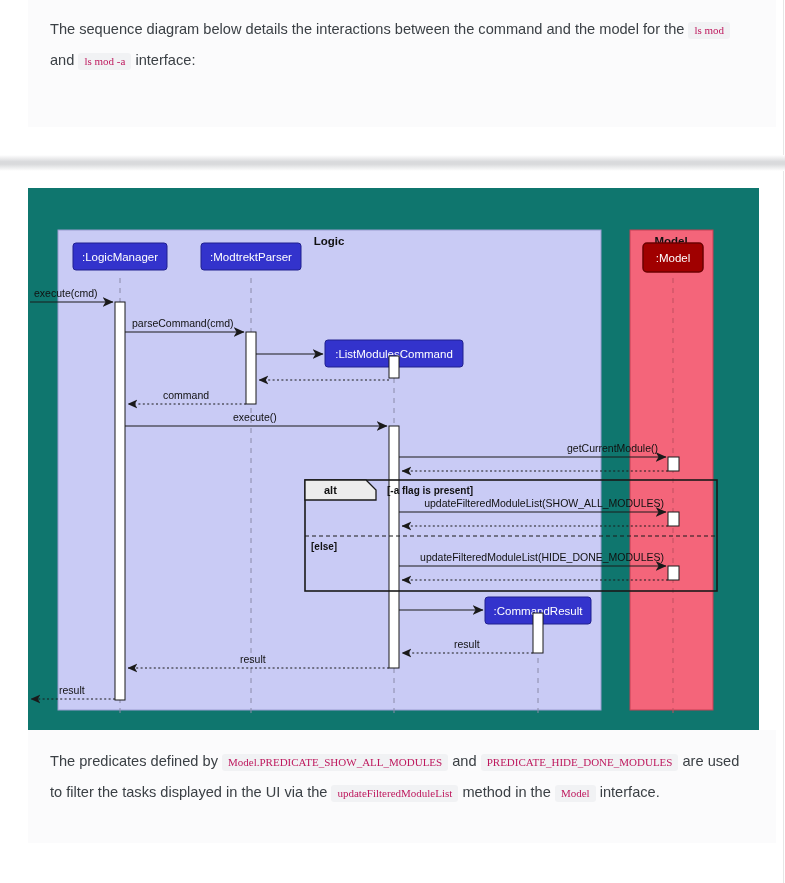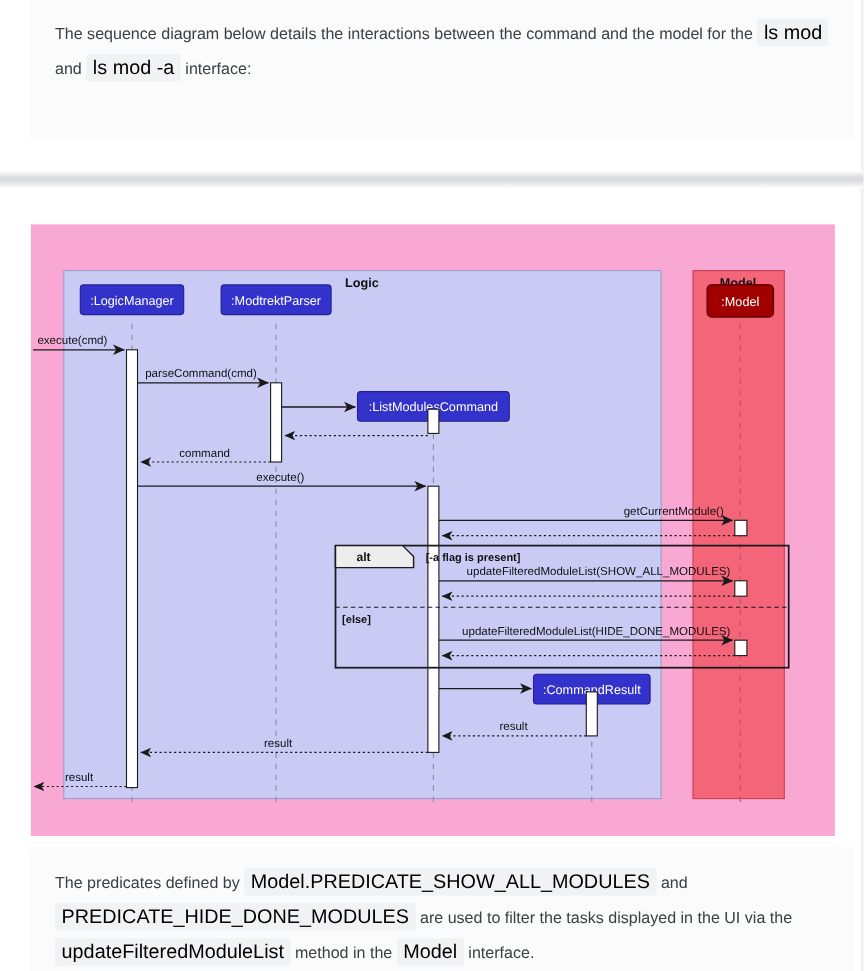--- a/index.html
+++ b/index.html
@@ -20,43 +20,43 @@
 
   
   .text-card {
     position: absolute;
     background: #fbfbfc;
     color: #3b4045;
     font-size: 14.6px;
     line-height: 30px;
   }
   #intro-card { left: 28px; top: 0px; width: 748px; height: 127px; padding: 14px 22px 0 22px; }
-  #outro-card { left: 28px; top: 770px; width: 748px; height: 113px; padding: 16px 22px 0 22px; }
+  #outro-card { left: 28px; top: 730px; width: 748px; height: 113px; padding: 16px 22px 0 22px; }
 
   code.inline {
-    font-family: Liberation Sans, sans-serif;
-    font-size: 18px;
+    font-family: Liberation Serif, serif;
+    font-size: 11px;
     background: #f1f2f4;
     border-radius: 3px;
     padding: 2px 6px 3px 6px;
-    color: #000000;
+    color: #be185d;
     white-space: pre;
   }
 
   
   .separator {
     position: absolute; left: 0; top: 155px; width: 785px; height: 16px;
     background: linear-gradient(to bottom, #ffffff 0%, #d9dadc 42%, #d9dadc 58%, #ffffff 100%);
   }
   .sep-line-top { position:absolute; left:0; top:157px; width:783px; height:1px; background:#e9e9ea; }
 
   
   #diagram-card {
-    position: absolute; left: 28px; top: 204px; width: 731px; height: 556px;
-    background: #f9a8d4;
+    position: absolute; left: 28px; top: 188px; width: 731px; height: 556px;
+    background: #0f766e;
   }
   #diagram-svg { position: absolute; left: 0; top: 0; }
 
   
 </style>
 </head>
 <body>
 
 <div class="page">
 

